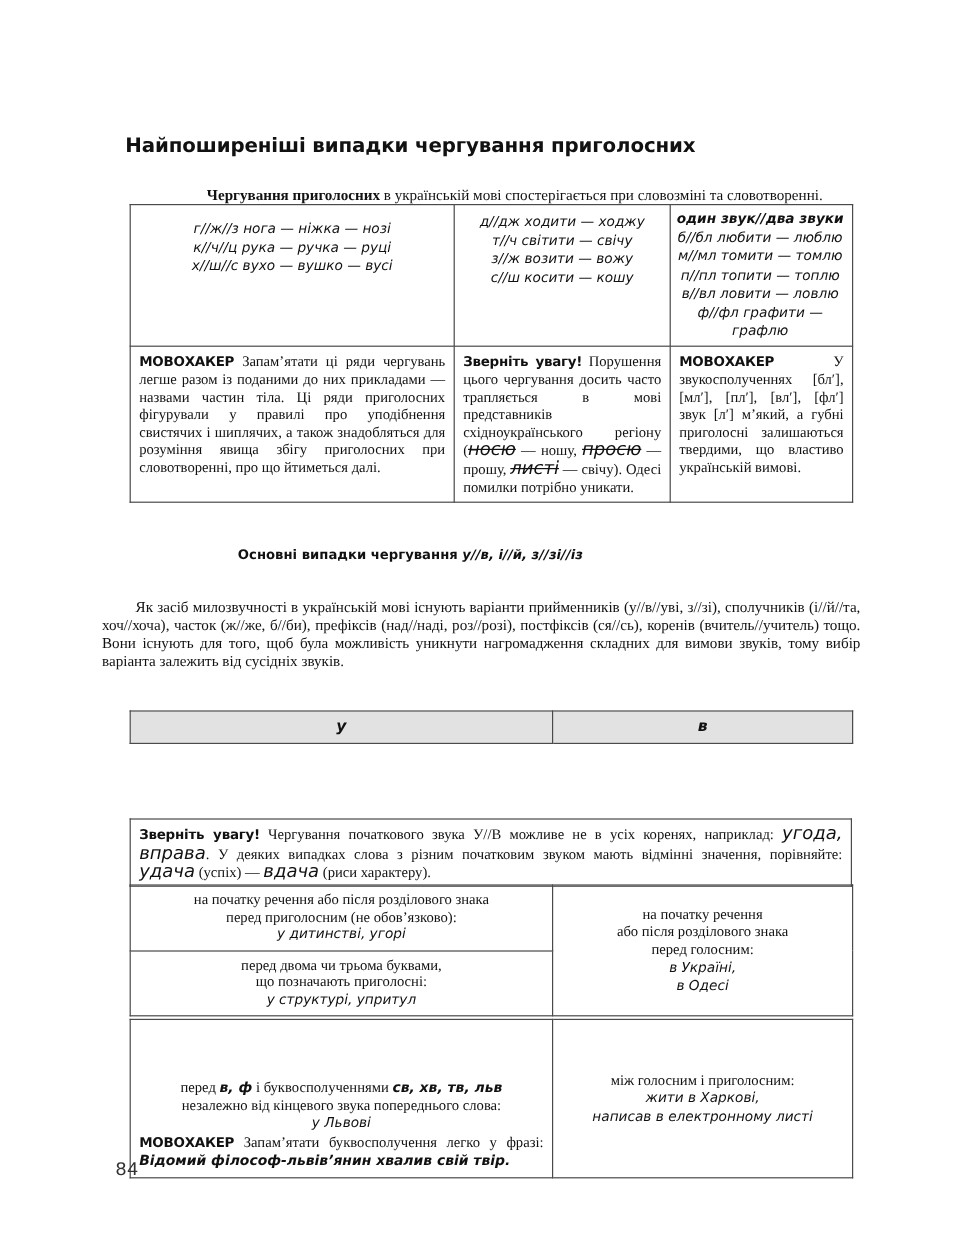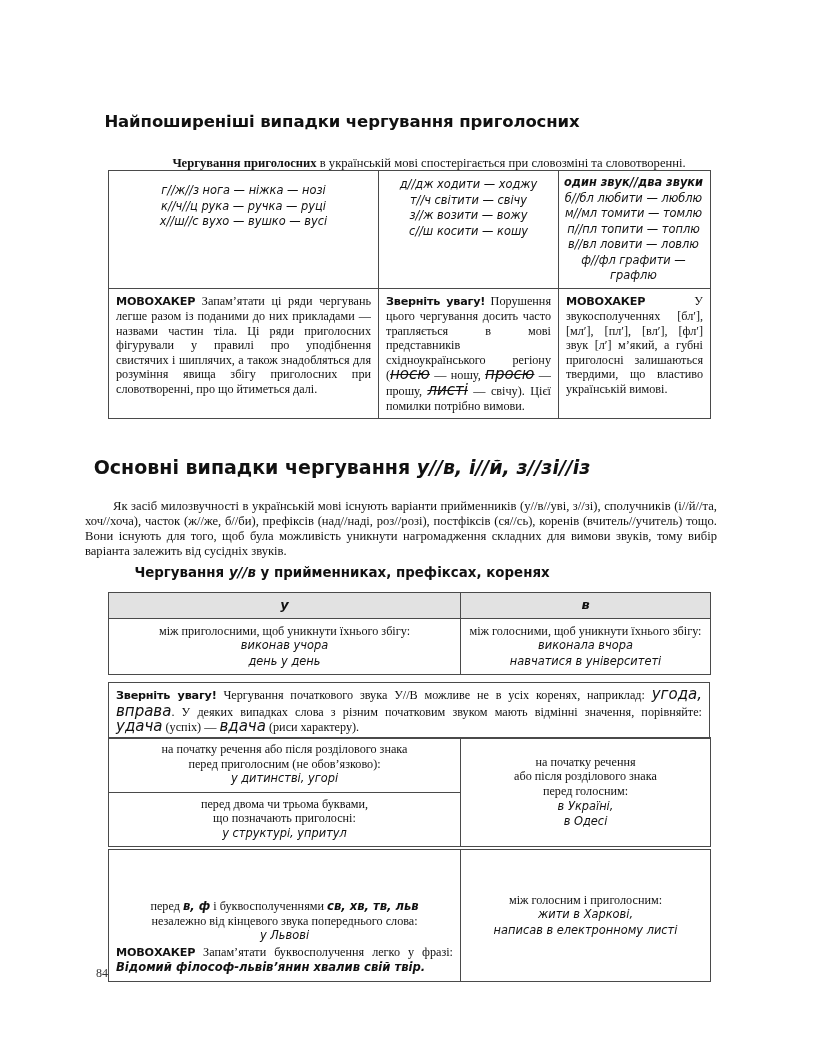--- a/index.html
+++ b/index.html
@@ -30,21 +30,21 @@
     font-size: 16.5px;
     text-align: center;
     letter-spacing: -0.1px;
     margin: 0;
     position: absolute;
     left: 60px; right: 60px;
   }
   .h-sub {
     font-family: "DejaVu Sans", sans-serif;
     font-weight: bold;
-    font-size: 19px;
+    font-size: 11px;
     text-align: center;
     margin: 0;
     position: absolute;
     left: 60px; right: 60px;
   }
   .h-main .it, .h-sub .it { font-style: italic; }
 
   
   .lead {
     position: absolute;
@@ -95,22 +95,22 @@
   .cell-hand {
     font-family: "DejaVu Sans", sans-serif;
     font-style: italic;
     font-size: 11.4px;
     line-height: 15.5px;
     text-align: center;
     white-space: pre-line;
   }
   .pagenum {
     position: absolute;
-    font-size: 12px;
-    font-family: Liberation Serif, serif;
+    font-size: 16px;
+    font-family: Liberation Mono, monospace;
     color: #333;
   }
 </style>
 </head>
 <body>
 
 <div class="page">
 
   <h1 class="h-main" style="top:112px;">Найпоширеніші випадки чергування приголосних</h1>
 
@@ -144,63 +144,48 @@
 п//пл топити — топлю
 в//вл ловити — ловлю
 ф//фл графити — графлю</div>
         </td>
       </tr>
       <tr>
         <td class="j">
           <span class="tag">МОВОХАКЕР</span><span> Запам’ятати ці ряди чергувань легше разом із поданими до них прикладами — назвами частин тіла. Ці ряди приголосних фігурували у правилі про уподібнення свистячих і шиплячих, а також знадобляться для розуміння явища збігу приголосних при словотворенні, про що йтиметься далі.</span>
         </td>
         <td class="j">
-          <span class="tag">Зверніть увагу!</span><span> Порушення цього чергування досить часто трапляється в мові представників східноукраїнського регіону (</span><span class="hand strike">носю</span><span> — ношу, </span><span class="hand strike">просю</span><span> — прошу, </span><span class="hand strike">листі</span><span> — свічу). Цієї помилки потрібно вимови.</span>
+          <span class="tag">Зверніть увагу!</span><span> Порушення цього чергування досить часто трапляється в мові представників східноукраїнського регіону (</span><span class="hand strike">носю</span><span> — ношу, </span><span class="hand strike">просю</span><span> — прошу, </span><span class="hand strike">листі</span><span> — свічу). Одесі помилки потрібно уникати.</span>
         </td>
         <td class="j">
           <span class="tag">МОВОХАКЕР</span><span> У звукосполученнях [бл′], [мл′], [пл′], [вл′], [фл′] звук [л′] м’який, а губні приголосні залишаються твердими, що властиво українській вимові.</span>
         </td>
       </tr>
     </tbody>
   </table>
 
   <h2 class="h-sub" style="top:456px;">
     <span>Основні випадки чергування </span><span class="it">у//в, і//й, з//зі//із</span>
   </h2>
 
   <p class="lead" style="top:486px; left:85px; width:632px; text-indent:28px;">Як засіб милозвучності в українській мові існують варіанти прийменників (у//в//уві, з//зі), сполучників (і//й//та, хоч//хоча), часток (ж//же, б//би), префіксів (над//наді, роз//розі), постфіксів (ся//сь), коренів (вчитель//учитель) тощо. Вони існують для того, щоб була можливість уникнути нагромадження складних для вимови звуків, тому вибір варіанта залежить від сусідніх звуків.</p>
 
-  <h3 class="h-sub" style="top:565px; font-size:13.4px;">
-    <span>Чергування </span><span class="it">у//в</span><span> у прийменниках, префіксах, коренях</span>
-  </h3>
 
   <table class="tbl" style="top:592px; left:108px; width:602px;">
     <colgroup>
       <col style="width:352px">
       <col style="width:250px">
     </colgroup>
     <tbody>
       <tr>
         <td class="hdr">
           <span class="hand-b" style="font-size:13px;">у</span>
         </td>
         <td class="hdr">
           <span class="hand-b" style="font-size:13px;">в</span>
-        </td>
-      </tr>
-      <tr>
-        <td class="c">
-          <div>між приголосними, щоб уникнути їхнього збігу:</div>
-          <div class="cell-hand">виконав учора
-день у день</div>
-        </td>
-        <td class="c">
-          <div>між голосними, щоб уникнути їхнього збігу:</div>
-          <div class="cell-hand">виконала вчора
-навчатися в університеті</div>
         </td>
       </tr>
     </tbody>
   </table>
 
   <table class="tbl" style="top:682px; left:108px; width:602px;">
     <tbody>
       <tr>
         <td class="j" style="padding:4px 7px 3px 7px;">
           <span class="tag">Зверніть увагу!</span><span>  Чергування початкового звука У//В можливе не в усіх коренях, наприклад: </span><span class="hand">угода, вправа</span><span>. У деяких випадках слова з різним початковим звуком мають відмінні значення, порівняйте: </span><span class="hand">удача</span><span> (успіх) — </span><span class="hand">вдача</span><span> (риси характеру).</span>

